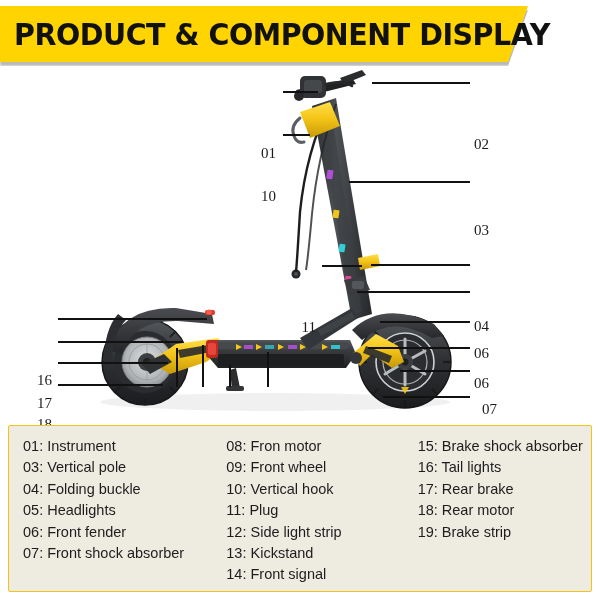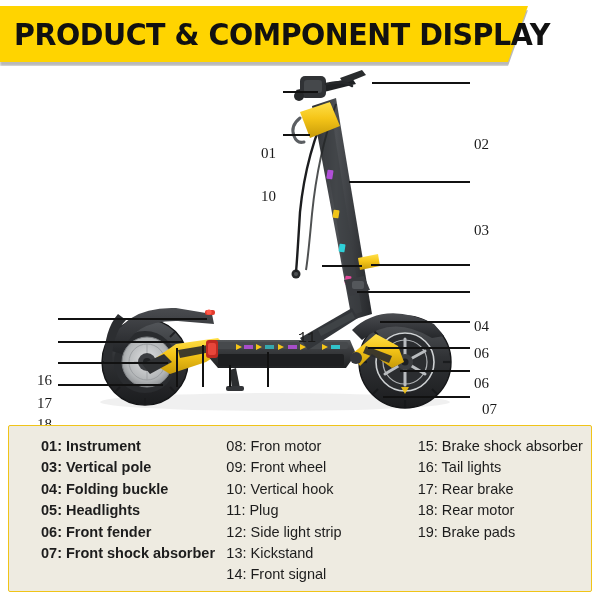--- a/index.html
+++ b/index.html
@@ -94,21 +94,21 @@
   .legend-cols {
     position: absolute;
     left: 0; top: 0; right: 0; bottom: 0;
     display: flex;
     padding: 10px 0 0 0;
     box-sizing: border-box;
   }
   .legend-col {
     box-sizing: border-box;
   }
-  .legend-col.c1 { width: 210px; padding-left: 32px; font-weight: bold; }
+  .legend-col.c1 { width: 210px; padding-left: 14px; }
   .legend-col.c2 { width: 192px; padding-left: 8px; }
   .legend-col.c3 { width: 182px; padding-left: 8px; }
   .legend-item {
     font-family: "Liberation Sans", sans-serif;
     font-size: 14.5px;
     color: #1d1d1d;
     line-height: 21.4px;
     white-space: nowrap;
   }
 </style>
@@ -324,21 +324,21 @@
     <div class="callout right" style="left:474px; top:161px;"><span>03</span></div>
     <div class="callout right" style="left:474px; top:257px;"><span>04</span></div>
     <div class="callout right" style="left:474px; top:284px;"><span>06</span></div>
     <div class="callout right" style="left:474px; top:314px;"><span>06</span></div>
     <div class="callout right" style="left:482px; top:340px;"><span>07</span></div>
     <div class="callout right" style="left:474px; top:363px;"><span>08</span></div>
     <div class="callout right" style="left:474px; top:389px;"><span>09</span></div>
 
     <div class="callout left" style="left:236px; top:84px; width:40px;"><span>01</span></div>
     <div class="callout left" style="left:236px; top:127px; width:40px;"><span>10</span></div>
-    <div class="callout left" style="left:276px; top:269px; width:40px;font-family:Liberation Mono, monospace;"><span>11</span></div>
+    <div class="callout left" style="left:276px; top:258px; width:40px;"><span>11</span></div>
 
     <div class="callout left" style="left:12px; top:311px; width:40px;"><span>16</span></div>
     <div class="callout left" style="left:12px; top:334px; width:40px;"><span>17</span></div>
     <div class="callout left" style="left:12px; top:355px; width:40px;"><span>18</span></div>
     <div class="callout left" style="left:12px; top:377px; width:40px;"><span>19</span></div>
 
     <div class="callout bottom" style="left:167px; top:389px; width:22px;"><span>15</span></div>
     <div class="callout bottom" style="left:193px; top:389px; width:22px;"><span>14</span></div>
     <div class="callout bottom" style="left:220px; top:389px; width:22px;"><span>13</span></div>
     <div class="callout bottom" style="left:258px; top:389px; width:22px;"><span>12</span></div>
@@ -361,18 +361,18 @@
         <div class="legend-item">11: Plug</div>
         <div class="legend-item">12: Side light strip</div>
         <div class="legend-item">13: Kickstand</div>
         <div class="legend-item">14: Front signal</div>
       </div>
       <div class="legend-col c3">
         <div class="legend-item">15: Brake shock absorber</div>
         <div class="legend-item">16: Tail lights</div>
         <div class="legend-item">17: Rear brake</div>
         <div class="legend-item">18: Rear motor</div>
-        <div class="legend-item">19: Brake pads</div>
+        <div class="legend-item">19: Brake strip</div>
       </div>
     </div>
   </div>
 
 </div>
 
 </body></html>

